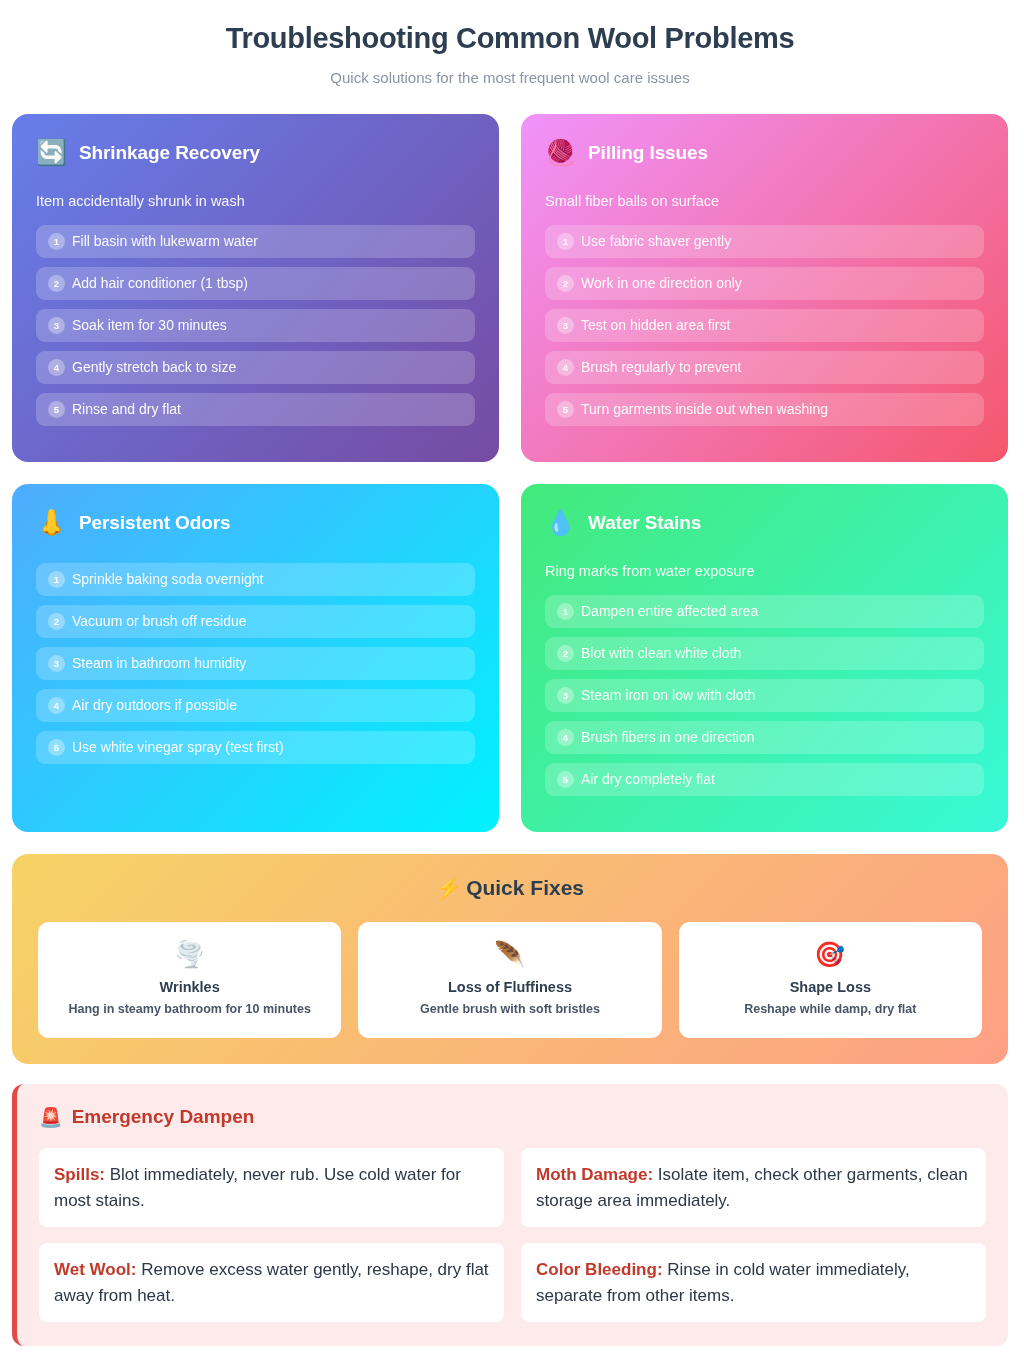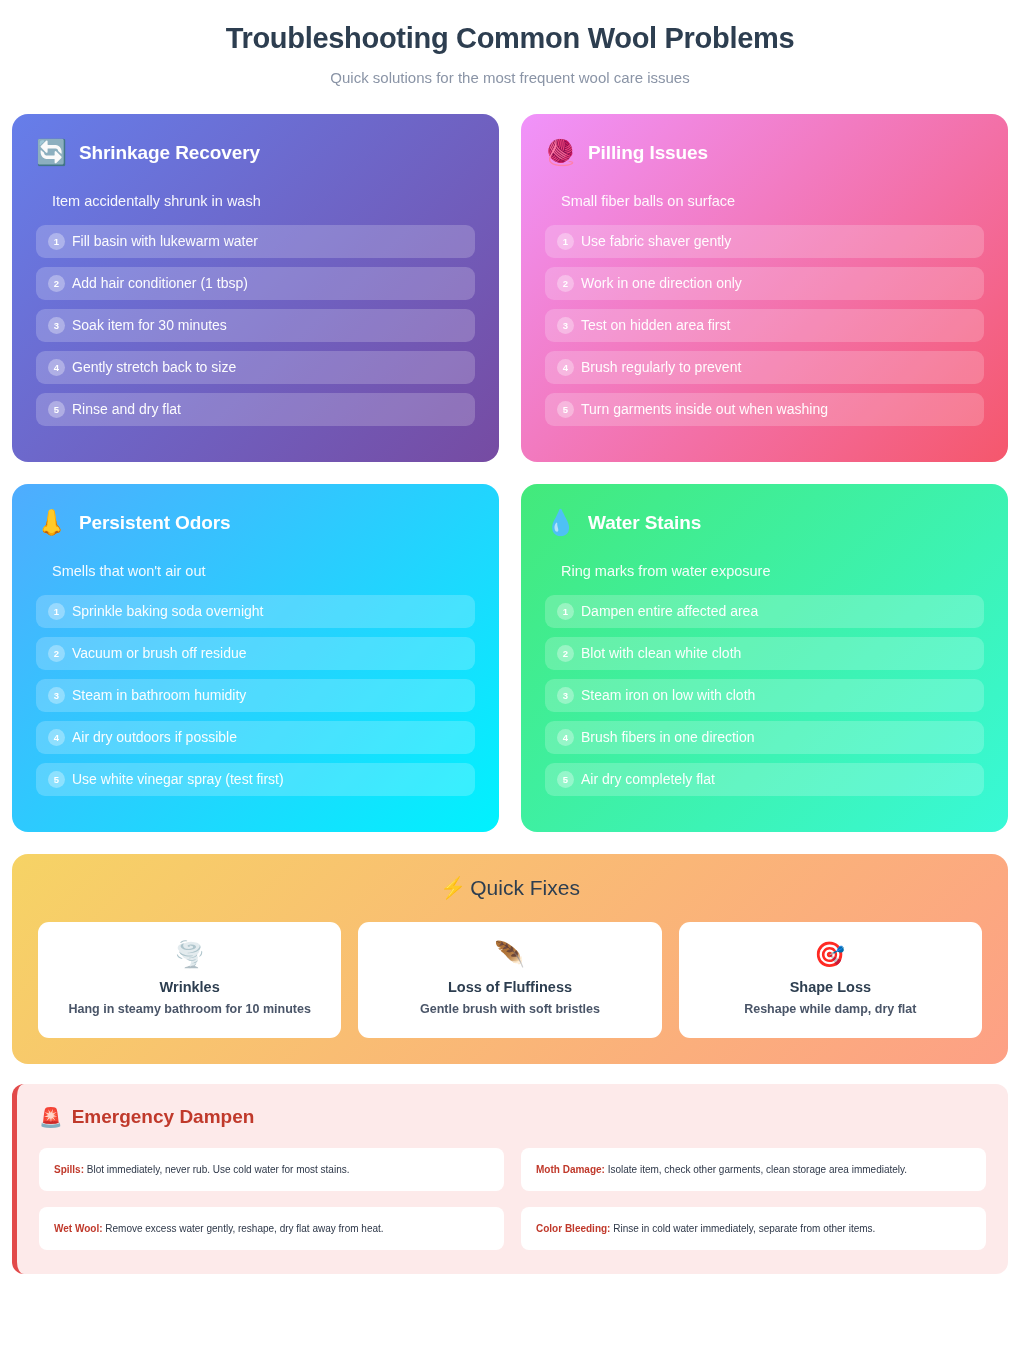--- a/index.html
+++ b/index.html
@@ -65,21 +65,20 @@
   .pc-title {
     font-size: 19px;
     font-weight: bold;
     letter-spacing: -0.1px;
   }
 
   .pc-desc {
     font-size: 14.5px;
     margin-bottom: 16px;
     color: rgba(255,255,255,0.94);
-    margin-left: 16px;
   }
 
   .steps { display: flex; flex-direction: column; gap: 9px; }
 
   .step {
     background: rgba(255,255,255,0.20);
     border-radius: 9px;
     padding: 8px 12px;
     display: flex;
     align-items: center;
@@ -104,21 +103,21 @@
   
   .quick-fixes {
     border-radius: 16px;
     padding: 22px 26px 26px 26px;
     background: linear-gradient(135deg, #f6d365 0%, #fda085 100%);
     margin-bottom: 20px;
   }
   .qf-title {
     text-align: center;
     font-size: 21px;
-    font-weight: normal;
+    font-weight: bold;
     color: #2d3e50;
     margin-bottom: 22px;
   }
   .qf-title .bolt { margin-right: 4px; }
 
   .qf-grid {
     display: grid;
     grid-template-columns: 1fr 1fr 1fr;
     gap: 17px;
   }
@@ -157,21 +156,21 @@
 
   .em-grid {
     display: grid;
     grid-template-columns: 1fr 1fr;
     gap: 16px 17px;
   }
   .em-card {
     background: #ffffff;
     border-radius: 8px;
     padding: 14px 15px;
-    font-size: 10px;
+    font-size: 17px;
     line-height: 1.5;
     color: #2d3748;
   }
   .em-label { font-weight: bold; color: #c0392b; }
 </style>
 </head>
 <body>
 
 <div class="page">
 
@@ -237,21 +236,20 @@
             <span class="step-num">5</span>
             <span class="step-text">Turn garments inside out when washing</span>
           </div>
         </div>
       </div>
       <div class="problem-card" style="background: linear-gradient(135deg, rgb(79, 172, 254) 0%, rgb(0, 242, 254) 100%);">
         <div class="pc-head">
           <span class="pc-icon">👃</span>
           <span class="pc-title">Persistent Odors</span>
         </div>
-        <div class="pc-desc">Smells that won't air out</div>
         <div class="steps">
           <div class="step">
             <span class="step-num">1</span>
             <span class="step-text">Sprinkle baking soda overnight</span>
           </div>
           <div class="step">
             <span class="step-num">2</span>
             <span class="step-text">Vacuum or brush off residue</span>
           </div>
           <div class="step">

